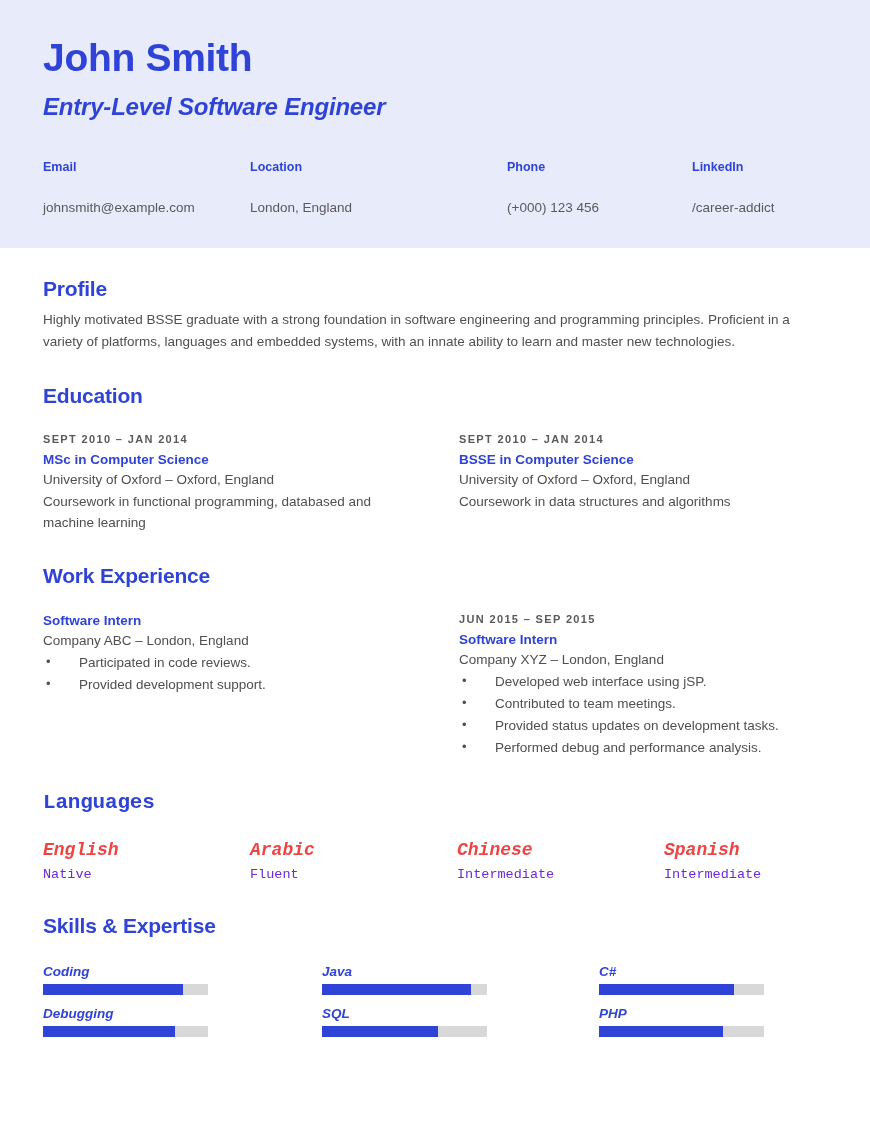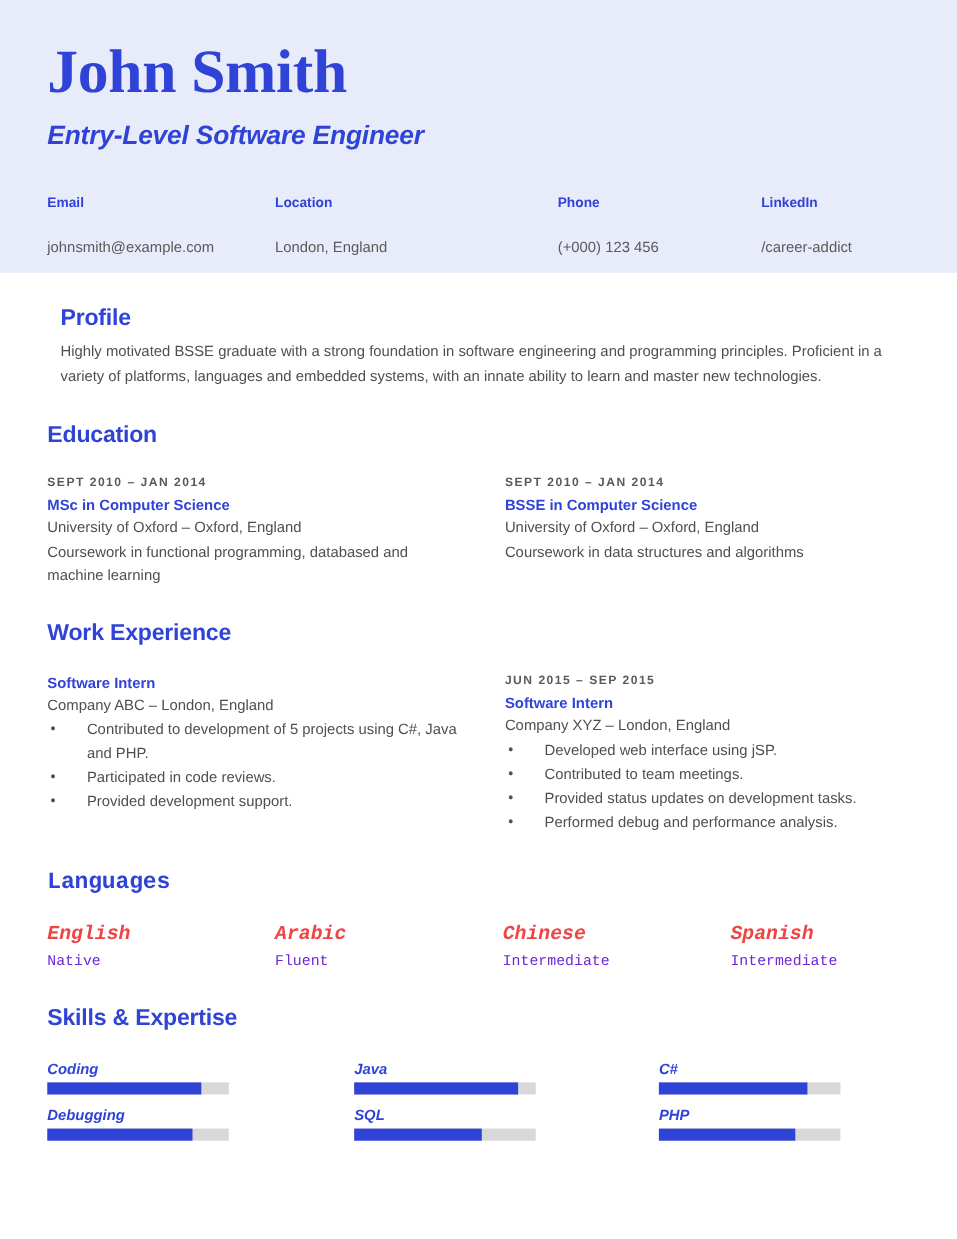--- a/index.html
+++ b/index.html
@@ -18,27 +18,26 @@
   }
 
   
   .header {
     background: #e8ebfa;
     padding: 38px 43px 0 43px;
     height: 248px;
   }
 
   .name {
-    font-size: 56px;
+    font-size: 39px;
     font-weight: 700;
     color: #2f43d6;
     letter-spacing: -0.3px;
     line-height: 1.0;
     margin-bottom: 16px;
-    font-family: Liberation Serif, serif;
   }
 
   .job-title {
     font-size: 24px;
     font-weight: 700;
     font-style: italic;
     color: #2f43d6;
     letter-spacing: -0.2px;
     margin-bottom: 39px;
   }
@@ -68,21 +67,21 @@
 
   .section { margin-top: 0; }
 
   .section-title {
     font-size: 21px;
     font-weight: 700;
     color: #2f43d6;
     letter-spacing: -0.2px;
   }
 
-  .profile-wrap { padding-top: 29px; margin-left: 12px; }
+  .profile-wrap { padding-top: 29px; }
   .profile-text {
     font-size: 13.5px;
     line-height: 1.62;
     color: #4f4f4f;
     margin-top: 8px;
     max-width: 790px;
   }
 
   .edu-wrap { padding-top: 31px; }
   .work-wrap { padding-top: 30px; }
@@ -244,21 +243,20 @@
   </div>
 
   <div class="section work-wrap">
     <div class="section-title">Work Experience</div>
     <div class="two-col">
 
       <div>
         <div class="entry-title">Software Intern</div>
         <div class="entry-sub">Company ABC – London, England</div>
         <ul class="bullets">
-          <li>Contributed to development of 5 projects using C#, Java and PHP.</li>
           <li>Participated in code reviews.</li>
           <li>Provided development support.</li>
         </ul>
       </div>
 
       <div>
         <div class="entry-date">JUN 2015 – SEP 2015</div>
         <div class="entry-title">Software Intern</div>
         <div class="entry-sub">Company XYZ – London, England</div>
         <ul class="bullets">

